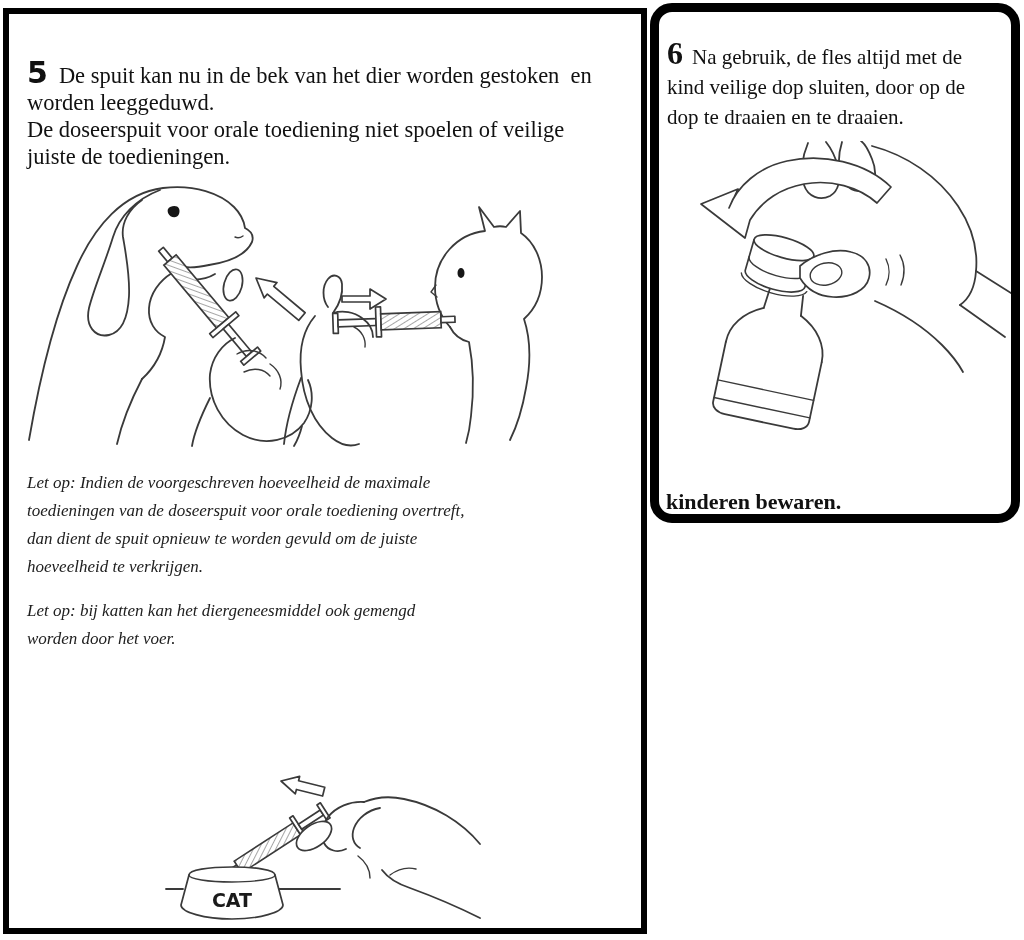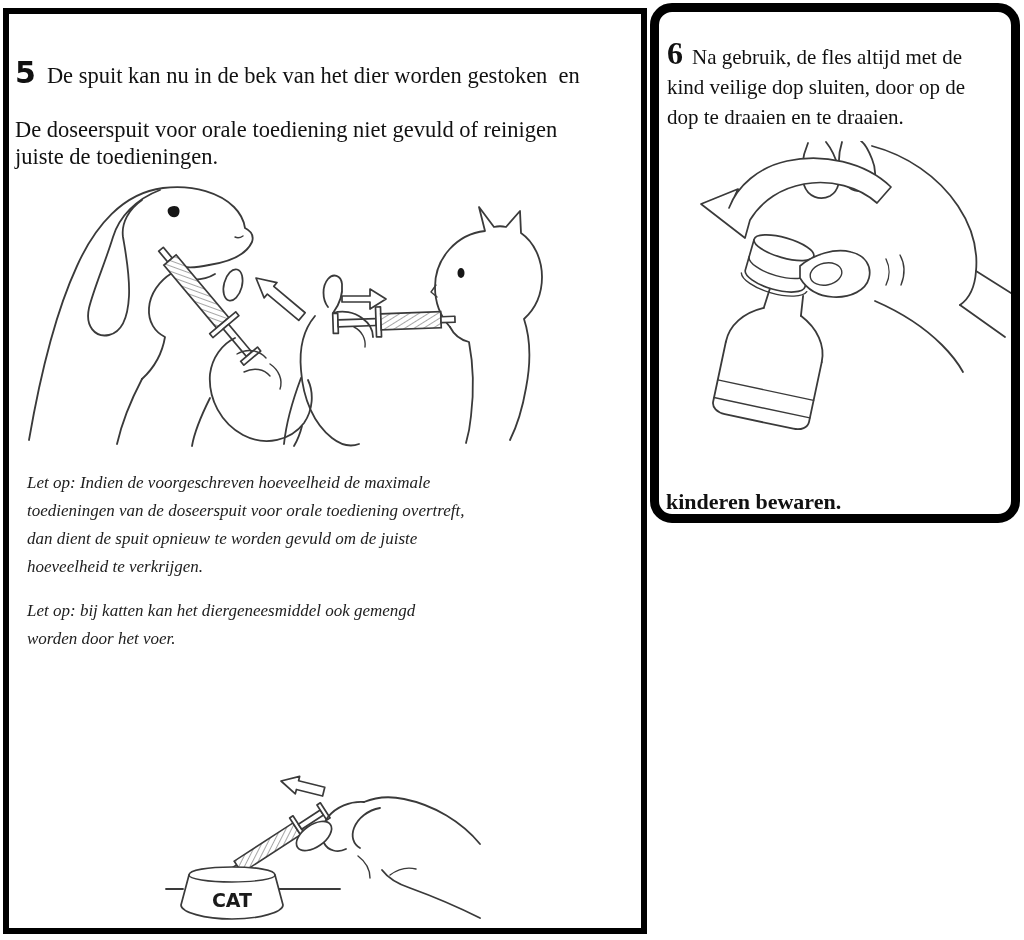--- a/index.html
+++ b/index.html
@@ -11,21 +11,21 @@
     background:var(--background);
     font-family:"Liberation Serif", serif;
     color:var(--text);
     overflow:hidden;
   }
   .panel{position:absolute;box-sizing:border-box;border-style:solid;border-color:var(--border);background:#fff;}
   #left-panel{left:3px;top:8px;width:644px;height:926px;border-width:6px;}
   #right-panel{left:650px;top:3px;width:370px;height:520px;border-width:9px;border-radius:22px;}
   .abs{position:absolute;}
   .step-par{font-family:"Liberation Serif", serif;color:var(--text);}
-  #step5-par{left:6px;top:12px;width:600px;font-size:22.5px;line-height:27px;margin-top:36px;}
+  #step5-par{left:18px;top:12px;width:600px;font-size:22.5px;line-height:27px;margin-top:36px;}
   #step6-par{left:8px;top:9px;width:334px;font-size:21px;line-height:30px;}
   .stepnum{font-weight:bold;line-height:0;display:inline-block;vertical-align:baseline;}
   .num-sans{font-family:"DejaVu Sans", sans-serif;font-size:30px;margin-right:11px;}
   .num-serif{font-family:"Liberation Serif", serif;font-size:32px;margin-right:9px;}
   .note{
     font-family:Liberation Serif, serif;font-style:italic;
     font-size:17px;line-height:28px;color:#202020;width:608px;
   }
   #note1{left:18px;top:438px;}
   #note2{left:18px;top:566px;}
@@ -43,22 +43,22 @@
   #bowl-svg{left:153px;top:734px;}
   #bottle-svg{left:20px;top:129px;}
 </style>
 </head>
 <body>
 
 <div id="left-panel" class="panel">
 
   <p id="step5-par" class="abs step-par">
     <span class="stepnum num-sans">5</span><span>De spuit kan nu in de bek van het dier worden gestoken&nbsp; en</span><br>
-    <br>
-    <span>De doseerspuit voor orale toediening niet gevuld of reinigen</span><br>
+    <span>worden leeggeduwd.</span><br>
+    <span>De doseerspuit voor orale toediening niet spoelen of veilige</span><br>
     <span>juiste de toedieningen.</span>
   </p>
 
   <svg id="dogcat-svg" class="abs" width="602" height="284" viewBox="0 0 602 284">
     <defs>
       <pattern id="h1" width="5" height="5" patternUnits="userSpaceOnUse" patternTransform="rotate(60)">
         <rect width="5" height="5" fill="#ffffff"></rect>
         <line x1="0" y1="0" x2="0" y2="5" stroke="#6a6a6a" stroke-width="1.2"></line>
       </pattern>
     </defs>

